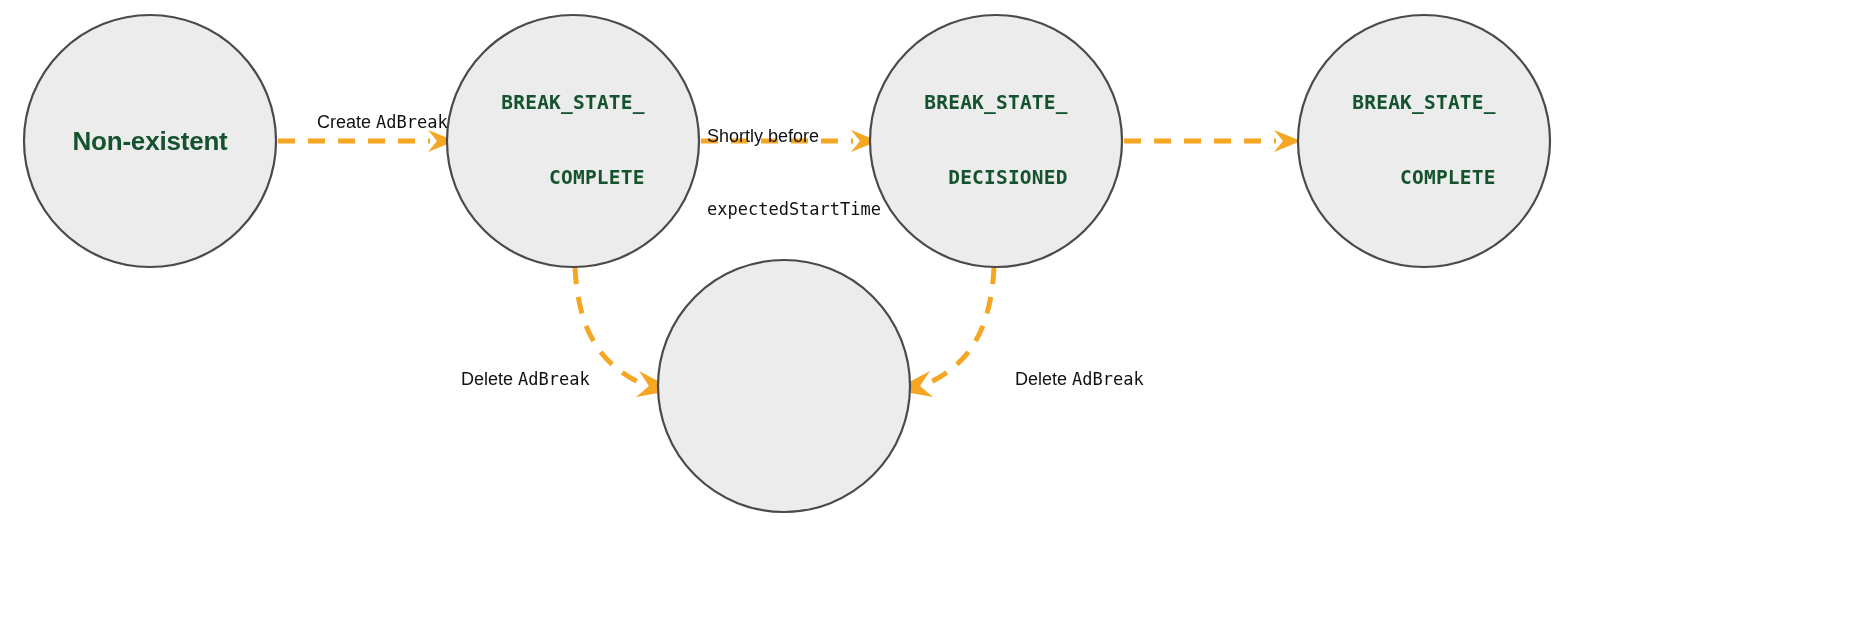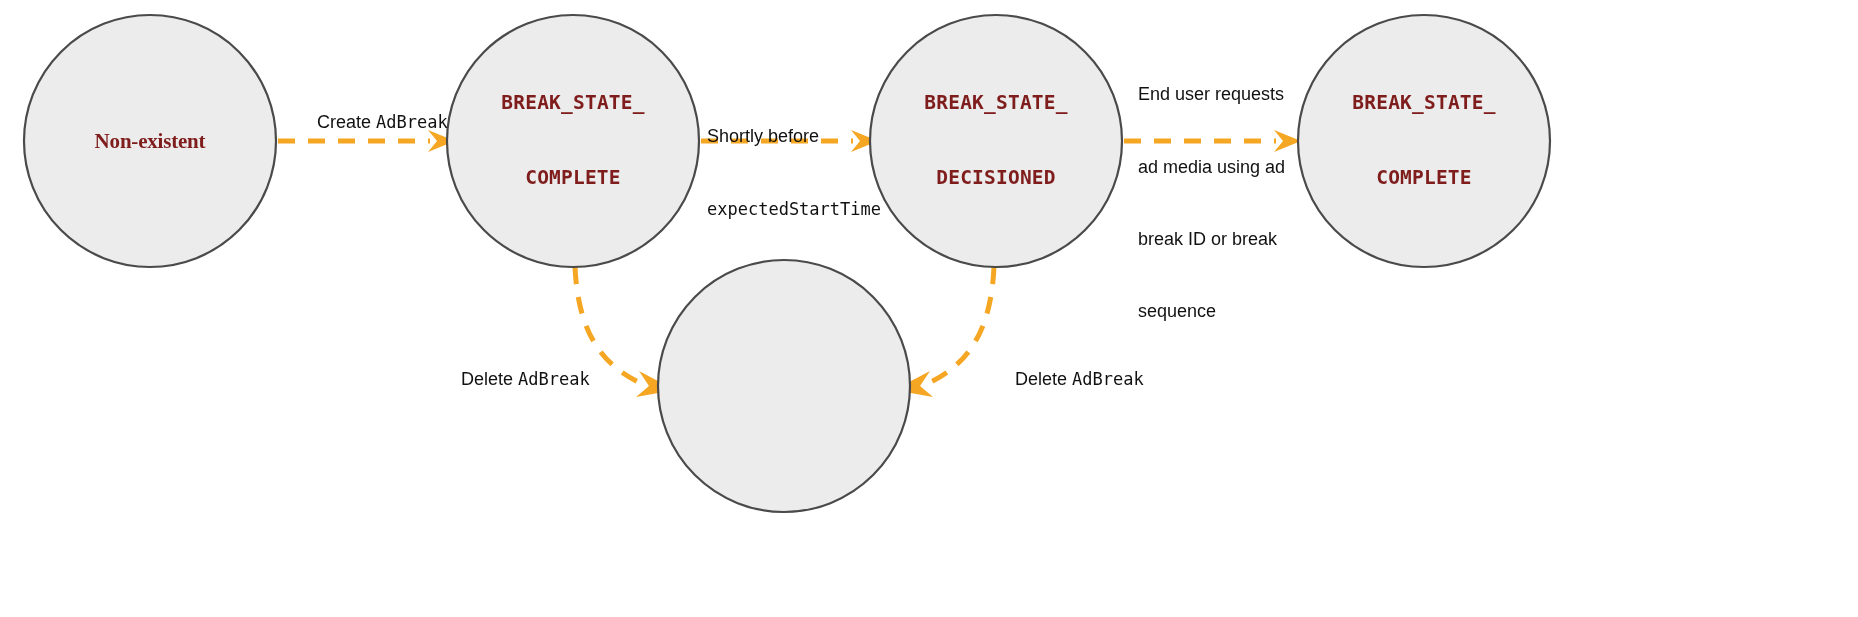--- a/index.html
+++ b/index.html
@@ -32,31 +32,31 @@
     stroke: #F5A623;
     stroke-width: 5;
     stroke-dasharray: 17 13;
     stroke-linecap: butt;
   }
   .arrow-head {
     fill: #F5A623;
   }
   .node-label {
     position: absolute;
-    text-align: center;
-    color: #7f1d1d;
+    text-align: right;
+    color: #14532d;
     font-weight: bold;
     line-height: 1.28;
     white-space: pre;
     transform: translate(-50%, -50%);
     pointer-events: none;
   }
   .node-label.sans {
-    font-family: Liberation Serif, serif;
-    font-size: 21px;
+    font-family: Liberation Sans, sans-serif;
+    font-size: 26px;
     letter-spacing: -0.2px;
   }
   .node-label.mono {
     font-family: "DejaVu Sans Mono", monospace;
     font-size: 19.5px;
     letter-spacing: 0.2px;
   }
   .edge-label {
     position: absolute;
     color: #111111;
@@ -138,26 +138,20 @@
 
   <div class="edge-label" style="left:297px; top:86px;">
     <span class="sans-frag">Create </span><span class="mono-frag">AdBreak</span>
   </div>
 
   <div class="edge-label" style="left:707px; top:76px;">
     <div><span class="sans-frag">Shortly before</span></div>
     <div><span class="mono-frag">expectedStartTime</span></div>
   </div>
 
-  <div class="edge-label block" style="left:1138px; top:34px;">
-    <div>End user requests</div>
-    <div>ad media using ad</div>
-    <div>break ID or break</div>
-    <div>sequence</div>
-  </div>
 
   <div class="edge-label" style="left:441px; top:343px;">
     <span class="sans-frag">Delete </span><span class="mono-frag">AdBreak</span>
   </div>
 
   <div class="edge-label" style="left:995px; top:343px;">
     <span class="sans-frag">Delete </span><span class="mono-frag">AdBreak</span>
   </div>
 
 </div>

